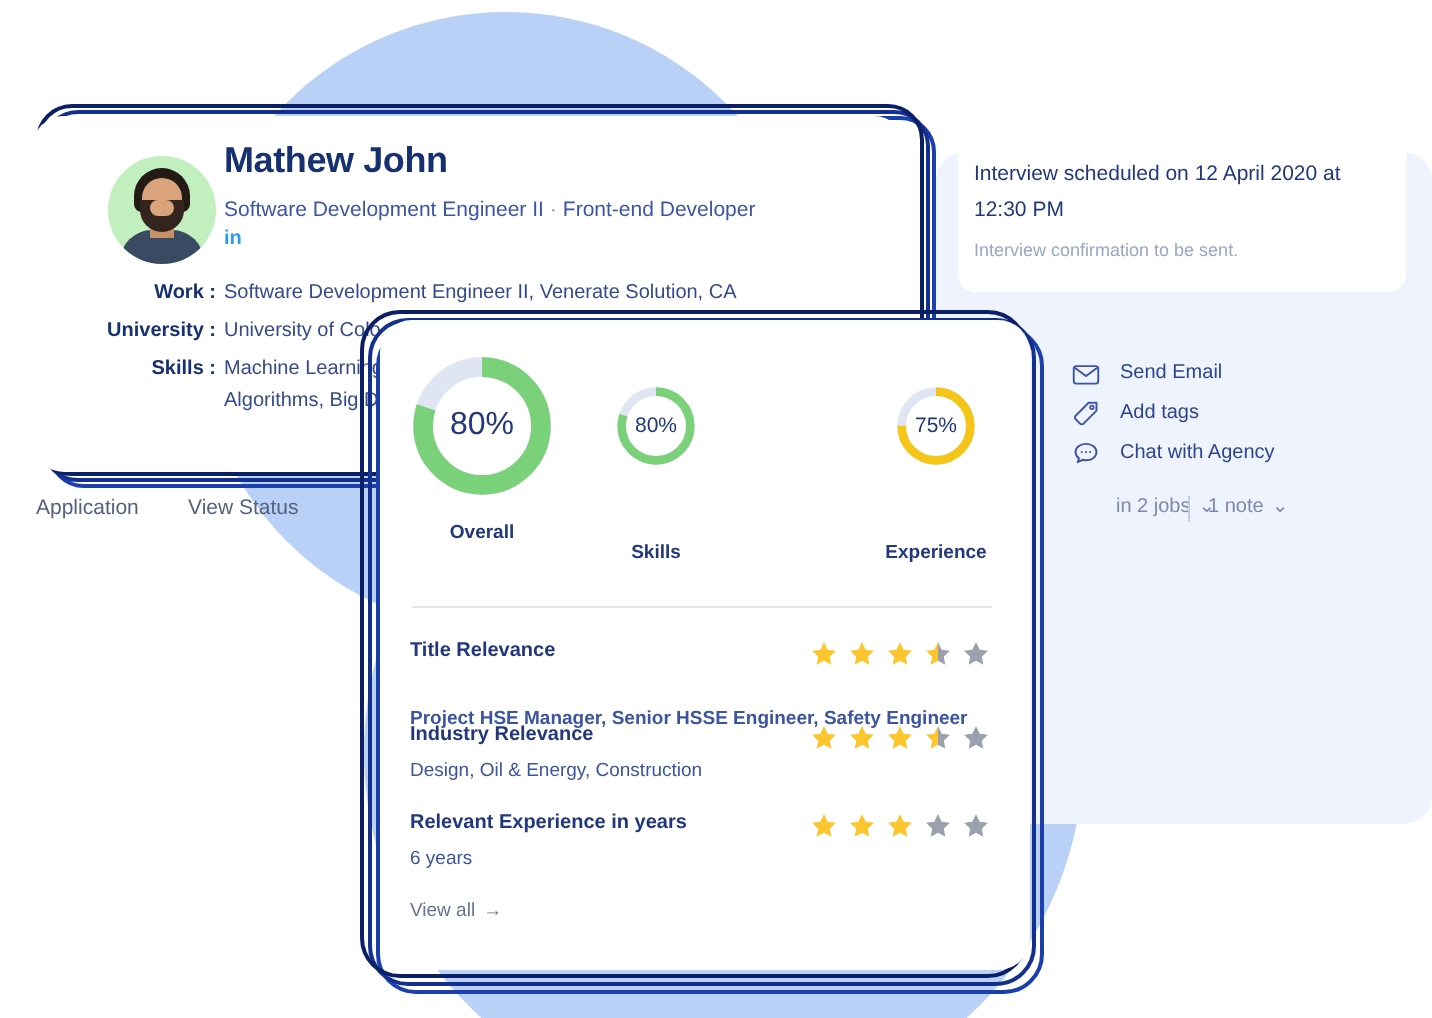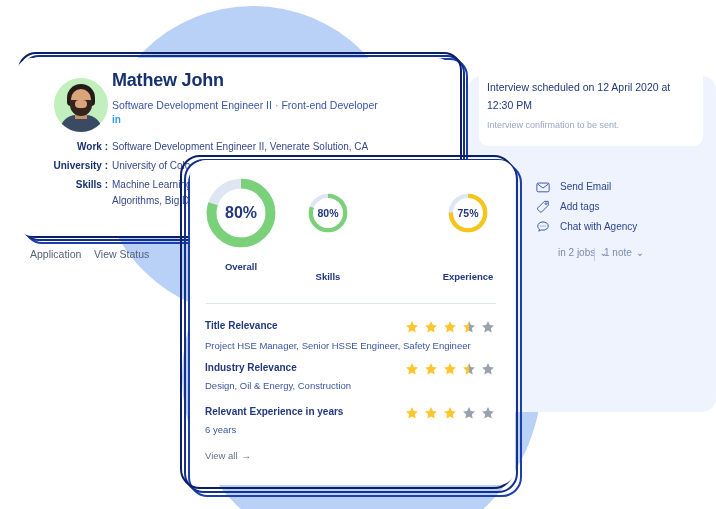--- a/index.html
+++ b/index.html
@@ -181,21 +181,21 @@
   .r3b { top: 195px; }
 
   
   .tabs { position: absolute; left: 0; top: 248px; }
   .tab {
     position: absolute;
     font-size: 10.5px;
     color: #55617f;
     white-space: nowrap;
   }
-  .tab.t1 { left: 30px; }
+  .tab.t1 { left: 18px; }
   .tab.t2 { left: 94px; }
 
   
   .interview-card {
     position: absolute;
     left: 479px;
     top: 66px;
     width: 224px;
     height: 80px;
     background: #ffffff;
@@ -272,21 +272,21 @@
     background: #ffffff;
     border-radius: 16px;
   }
 
   .donut { position: absolute; }
   .donut .val {
     position: absolute;
     left: 0; right: 0;
     text-align: center;
     color: #22377c;
-    font-weight: bold;
+    font-weight: normal;
   }
   .donut .cap {
     position: absolute;
     left: -22px; right: -22px;
     text-align: center;
     font-size: 9.5px;
     font-weight: bold;
     color: #22377c;
     white-space: nowrap;
   }
@@ -330,21 +330,21 @@
     width: 92px;
     height: 14px;
   }
   .star {
     position: absolute;
     top: 0;
     width: 14px;
     height: 14px;
   }
   .b1 { top: 320px; }
-  .b1 .rating-desc { top: 20px; }
+  .b1 .rating-desc { top: 34px; font-weight: bold; }
   .b2 { top: 362px; }
   .b2 .rating-desc { top: 18px; }
   .b3 { top: 406px; }
   .b3 .rating-desc { top: 18px; }
 
   .viewall {
     position: absolute;
     left: 205px;
     top: 450px;
     font-size: 9.5px;

